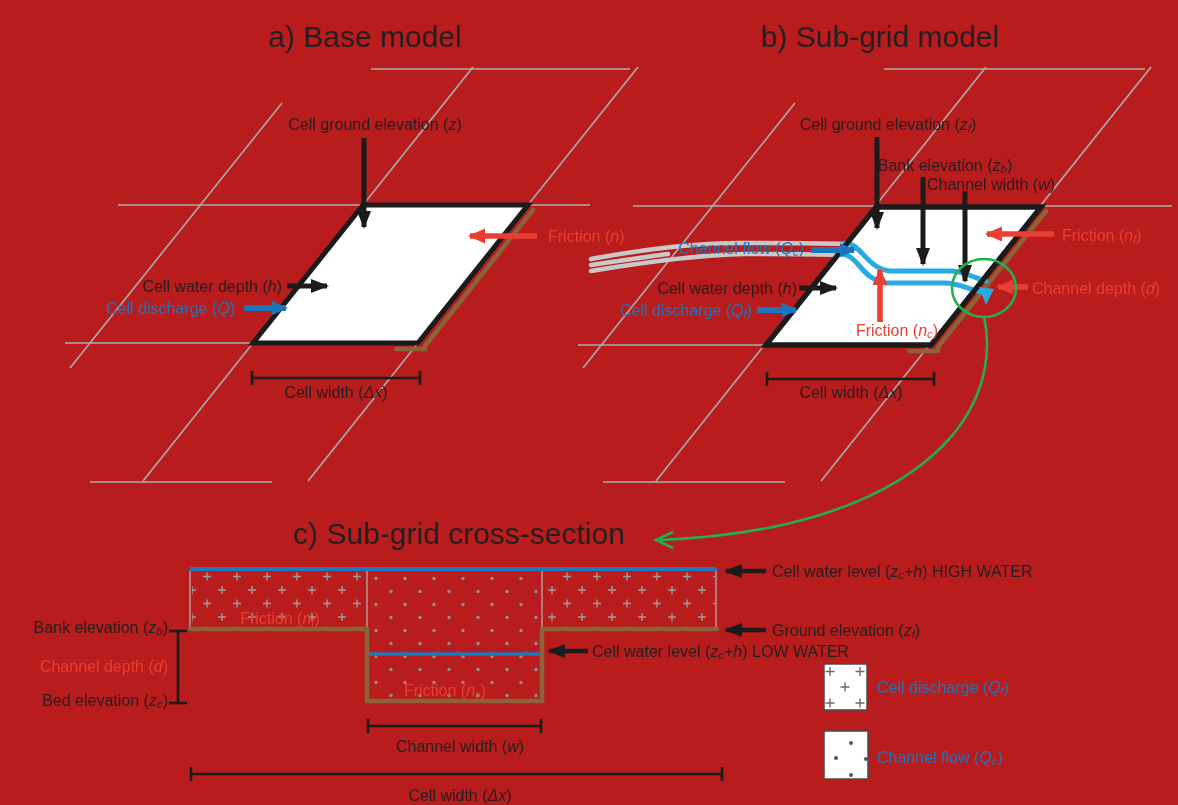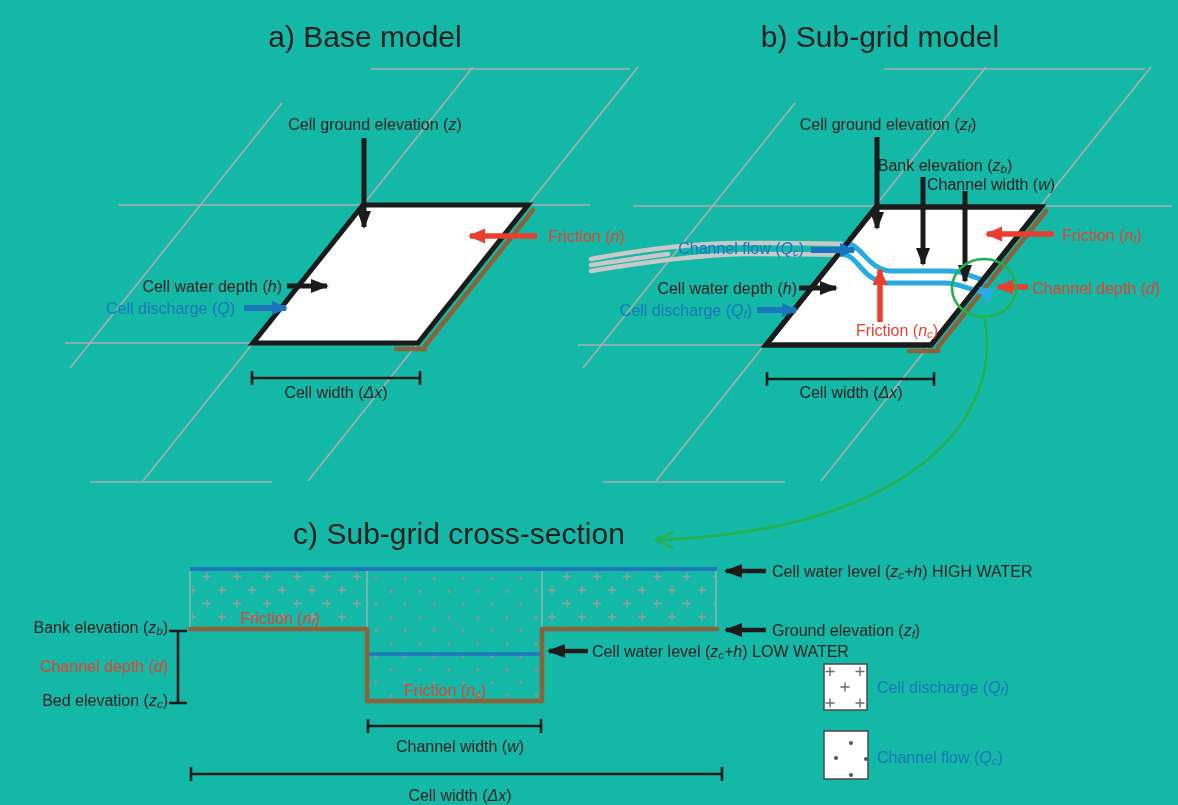--- a/index.html
+++ b/index.html
@@ -1,16 +1,16 @@
 <!DOCTYPE html>
 <html><head>
 <meta charset="utf-8">
 <style>
   html,body{margin:0;padding:0;background:#ffffff;}
-  #fig{width:1178px;height:805px;position:relative;background:#14b8a6;}
+  #fig{width:1178px;height:805px;position:relative;background:#b91c1c;}
   svg{display:block;}
   .lbl{font-family:"Liberation Sans",sans-serif;font-size:16px;fill:#231F20;}
   .title{font-family:"Liberation Sans",sans-serif;font-size:30px;fill:#231F20;}
   .it{font-style:italic;}
   .sub{font-size:11.5px;baseline-shift:-20%;}
   .red{fill:#EA3E30;}
   .blue{fill:#1B75BC;}
   .grid{stroke:#ADADAD;stroke-width:1.6;fill:none;}
   .cell{fill:#ffffff;stroke:#1B1B1B;stroke-width:5;stroke-linejoin:miter;}
   .cellline{fill:none;stroke:#1B1B1B;stroke-width:5;}

